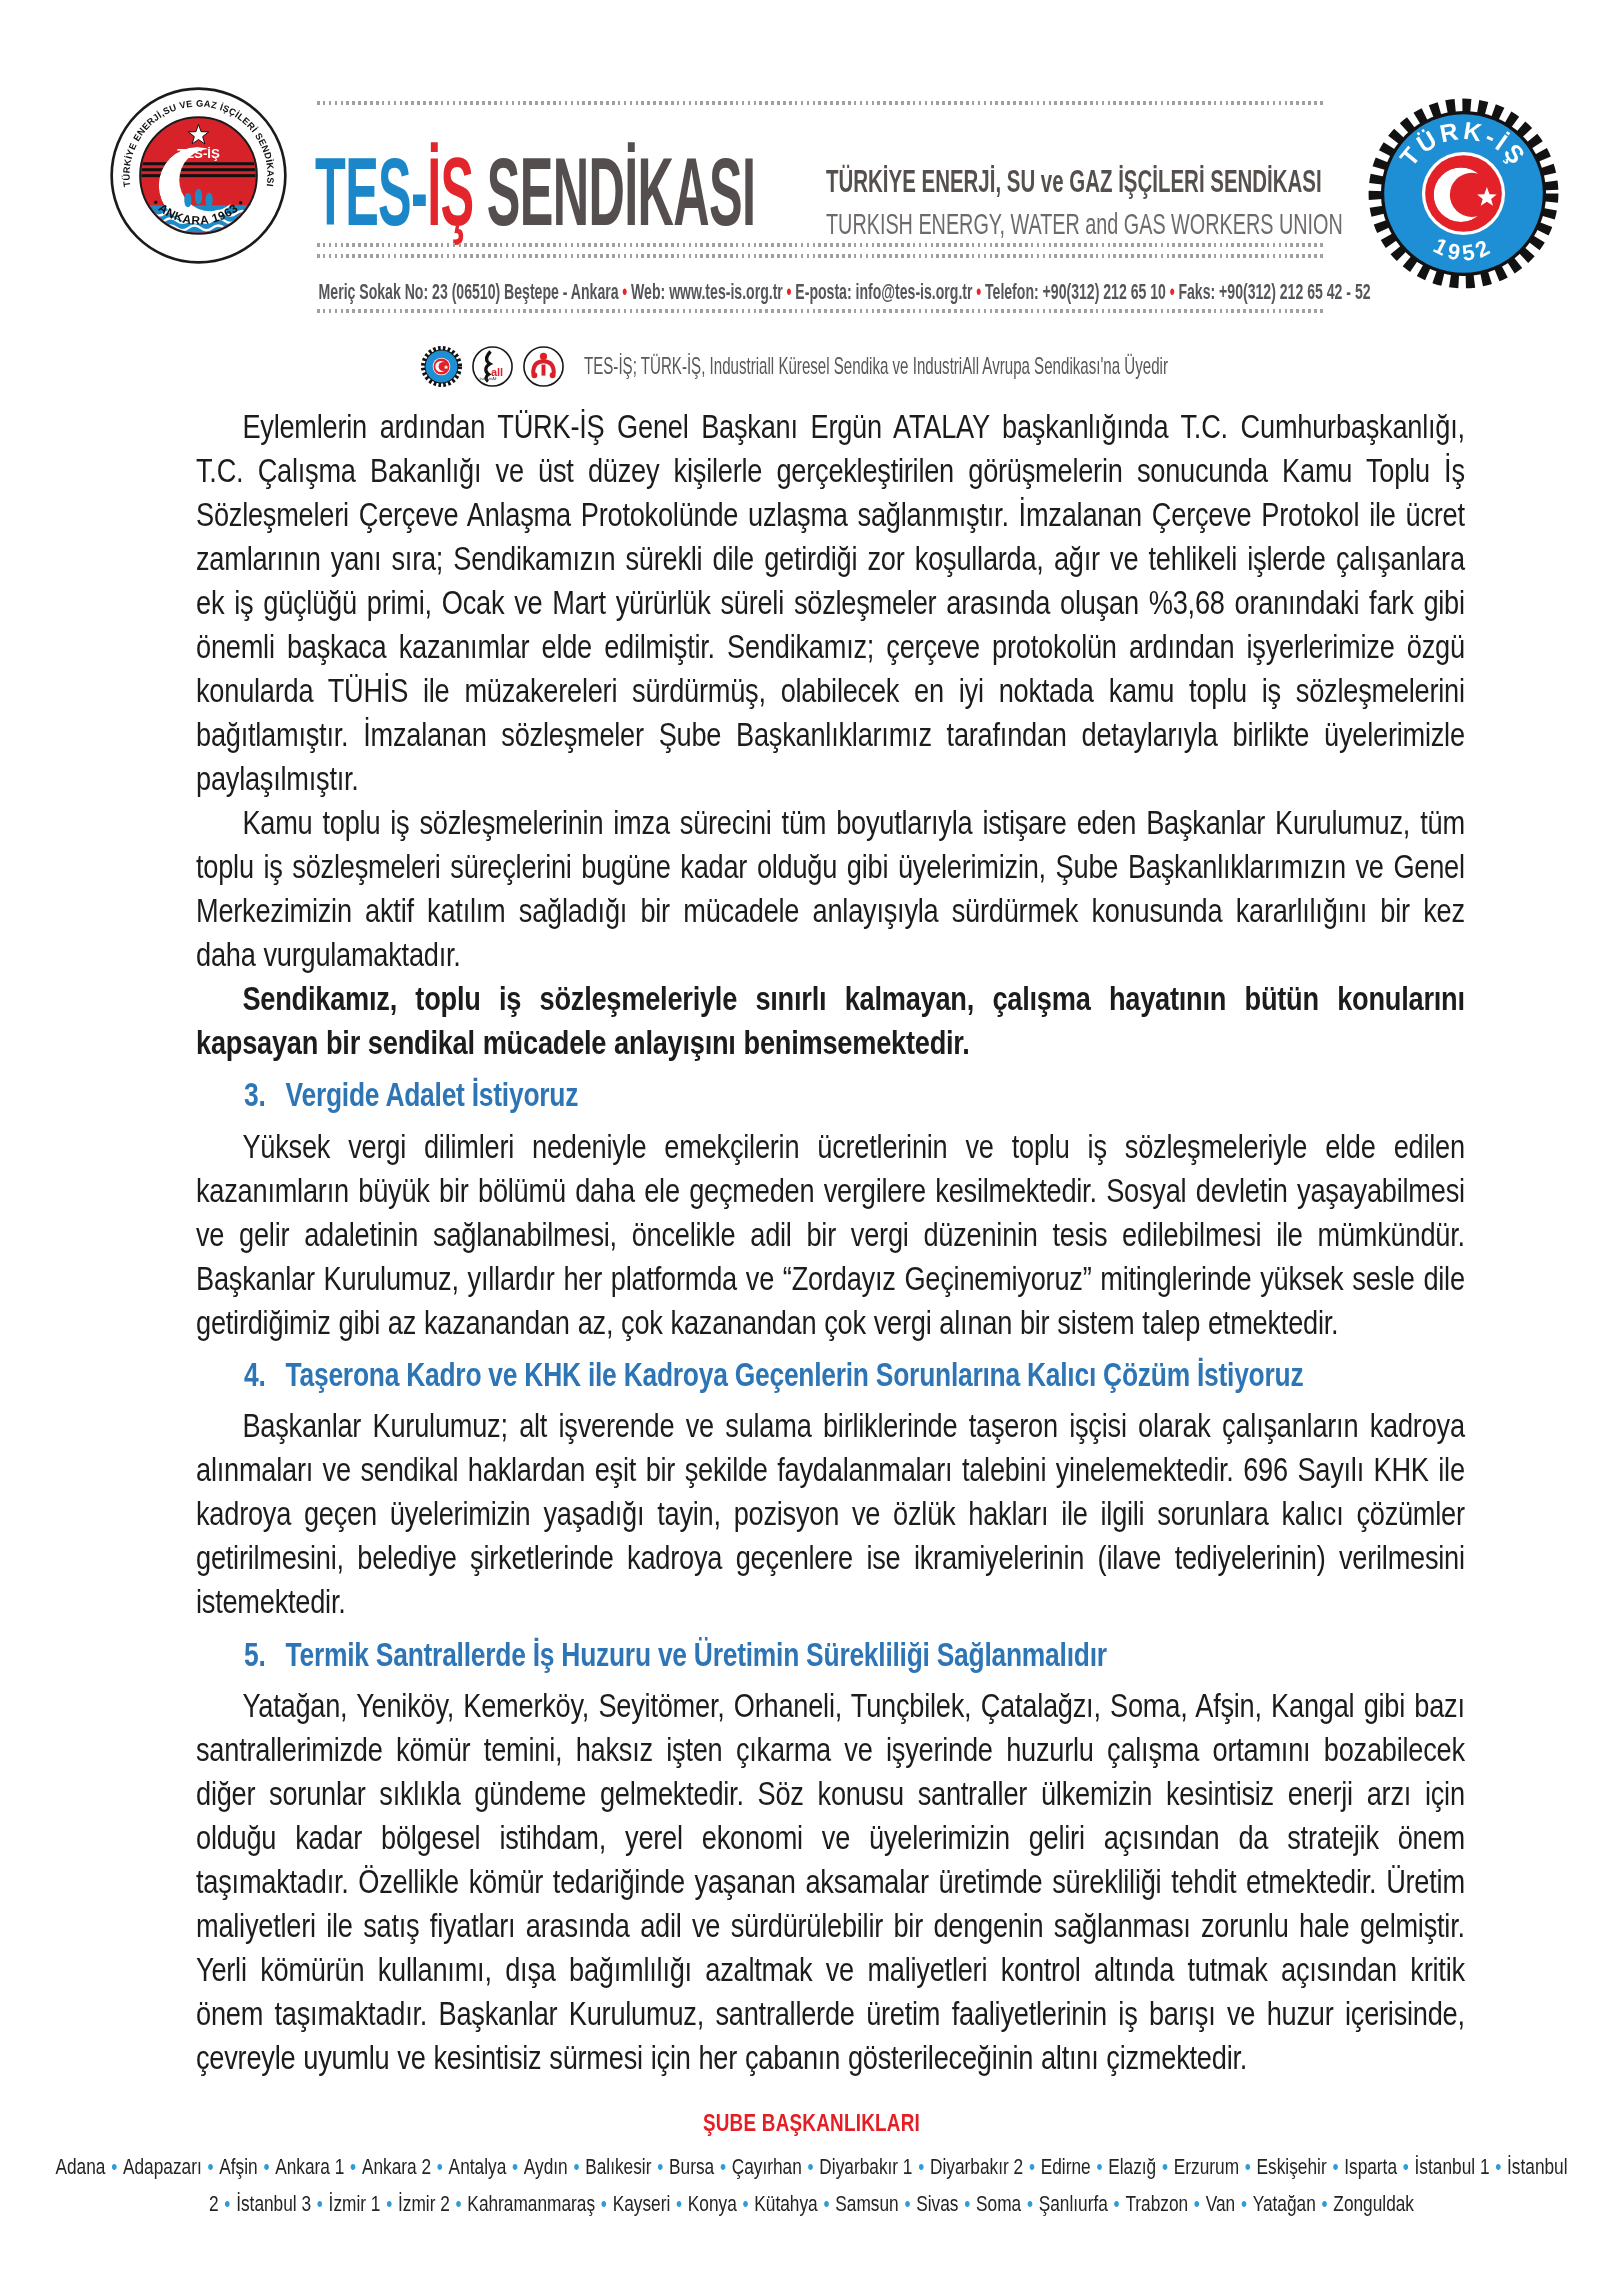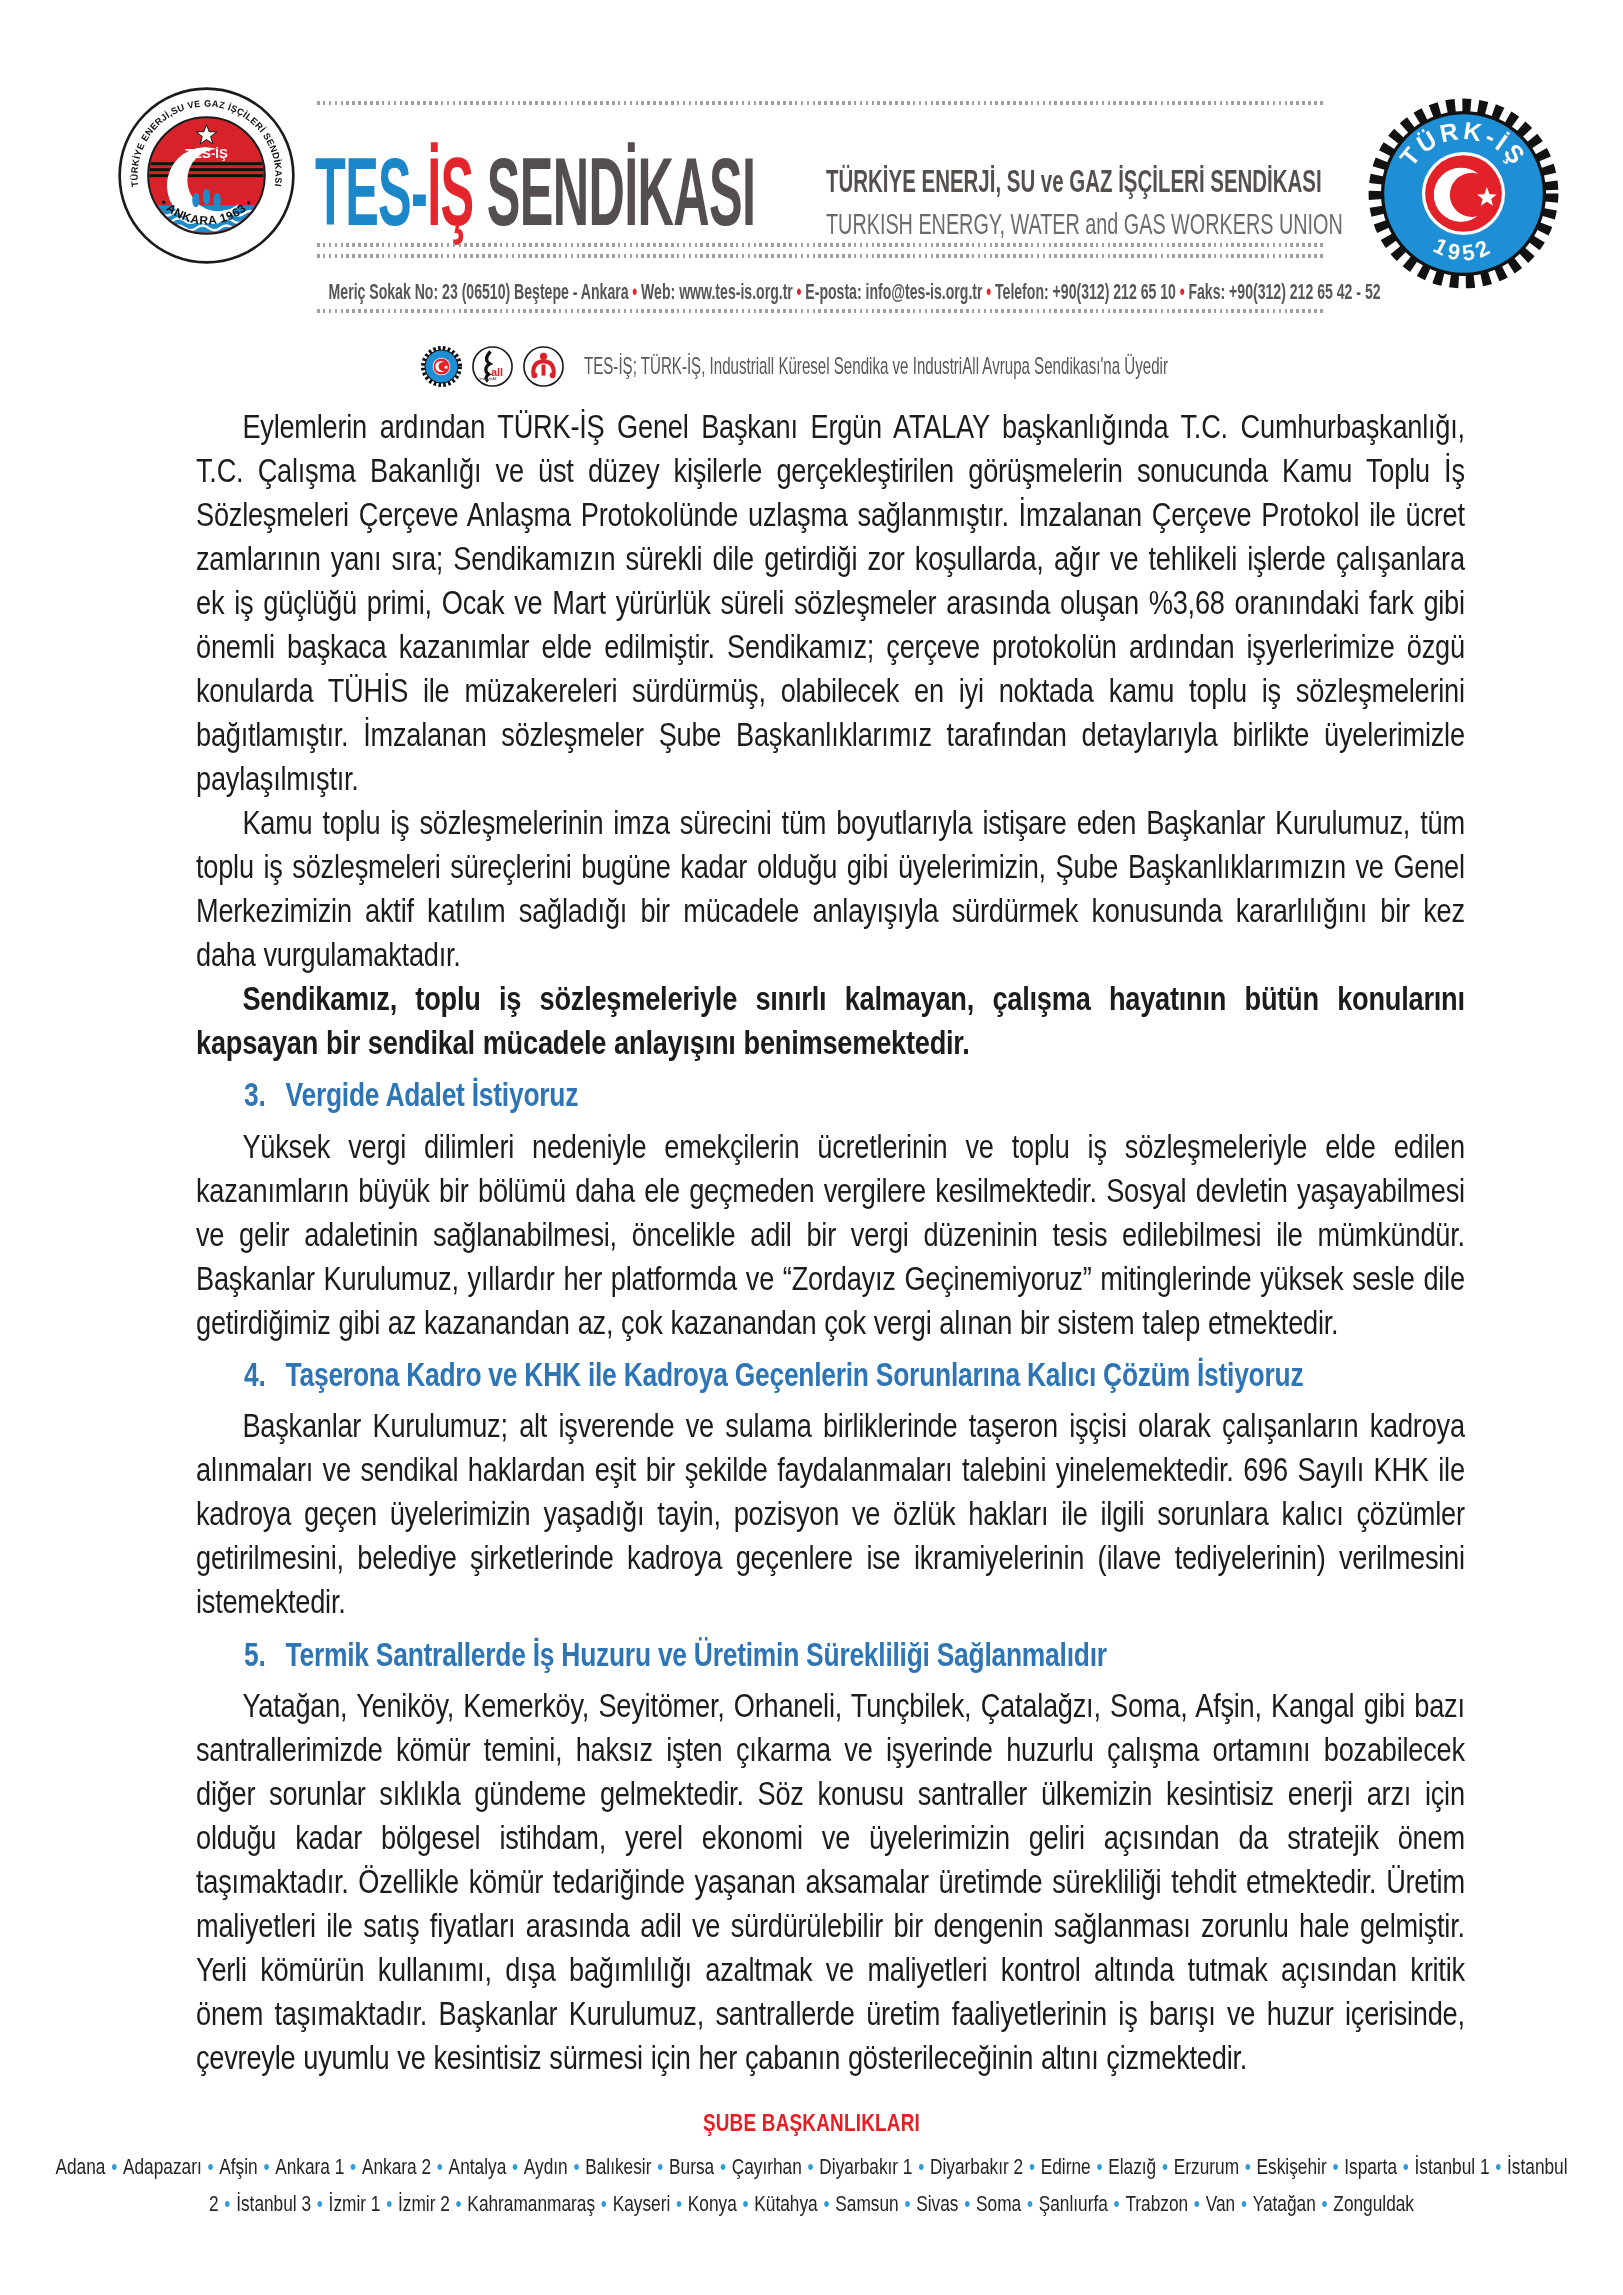--- a/index.html
+++ b/index.html
@@ -5,34 +5,34 @@
   * { box-sizing: border-box; margin: 0; padding: 0; }
   html, body { background: #ffffff; }
   body { width: 1623px; height: 2295px; position: relative; font-family: "Liberation Sans", sans-serif; }
   .page { position: absolute; inset: 0; width: 1623px; height: 2295px; background: #fff; overflow: hidden; }
 
   
   .dot-line { position: absolute; height: 3.9px;
     background-image: repeating-linear-gradient(90deg, var(--dot-gray) 0 2.6px, transparent 2.6px 5.9px); }
 
   
-  .seal-wrap { position: absolute; left: 117px; top: 86px; width: 179px; height: 179px; }
+  .seal-wrap { position: absolute; left: 109px; top: 86px; width: 179px; height: 179px; }
   .gear-wrap { position: absolute; left: 1366px; top: 96px; width: 195px; height: 195px; }
 
   .brand-title { position: absolute; left: 315px; top: 143px; font-size: 97px; font-weight: bold;
     letter-spacing: -1.3px; white-space: nowrap; transform: scaleX(0.52); transform-origin: 0 0; line-height: 1; }
   .brand-title .b { color: var(--brand-blue); }
   .brand-title .r { color: var(--brand-red); }
   .brand-title .g { color: var(--brand-dark); }
 
   .org-names { position: absolute; left: 826px; top: 164px; transform: scaleX(0.66); transform-origin: 0 0; white-space: nowrap; }
   .org-tr { font-size: 31px; font-weight: bold; color: #55504d; }
   .org-en { font-size: 30px; font-weight: normal; color: #6e6a68; margin-top: 6.5px; }
 
-  .addr-row { position: absolute; left: 327px; top: 279px; width: 1007px; height: 26px; }
+  .addr-row { position: absolute; left: 317px; top: 279px; width: 1007px; height: 26px; }
   .addr-inner { width: 1570px; margin-left: -281px; transform: scaleX(0.64); transform-origin: 50% 0;
     text-align: center; font-size: 22px; font-weight: bold; color: #55565a; white-space: nowrap; }
   .bullet-red { color: var(--brand-red); margin: 0 5.9px; }
 
   .membership { position: absolute; left: 420px; top: 345px; display: flex; align-items: center; gap: 7.9px; height: 43px; }
   .m-logo { width: 43px; height: 43px; flex: 0 0 auto; }
   .membership-note { display: inline-block; width: 1047px; margin-left: 11.8px; transform: scaleX(0.64);
     transform-origin: 0 50%; font-size: 23.6px; color: #5a5755; white-space: nowrap; }
 
   

